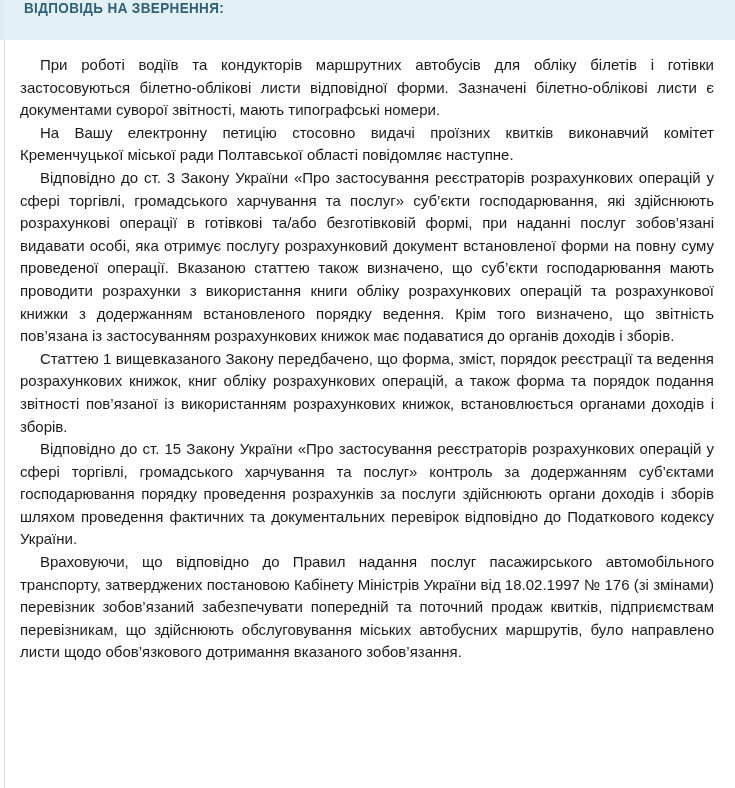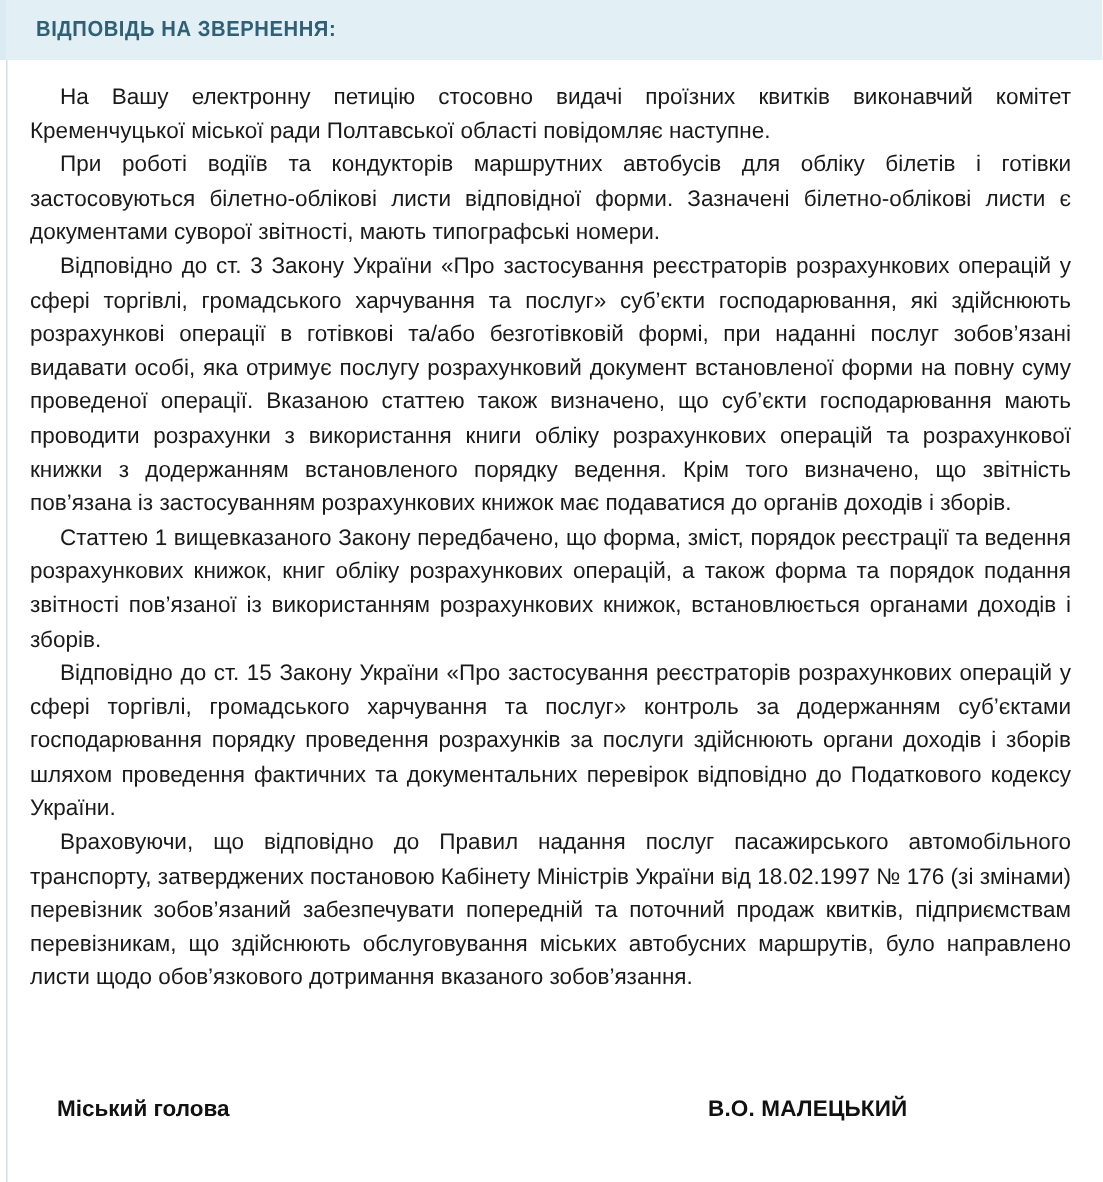--- a/index.html
+++ b/index.html
@@ -35,21 +35,20 @@
   }
 
   
   .answer-header {
     position: relative;
     height: 40px;
     background: #e2eff4;
     border-left: 4px solid #dcebf1;
     box-sizing: border-box;
     display: flex;
-    align-items: center;
   }
   .answer-header-title {
     margin-left: 20px;
     font-family: "Liberation Sans Narrow", "Liberation Sans", sans-serif;
     font-size: 14.5px;
     font-weight: bold;
     letter-spacing: 0.4px;
     color: #2f6076;
     text-transform: uppercase;
     white-space: nowrap;
@@ -109,26 +108,22 @@
 
 <div class="page">
 
   <div class="left-rule"></div>
 
   <div class="answer-header">
     <div class="answer-header-title">ВІДПОВІДЬ НА ЗВЕРНЕННЯ:</div>
   </div>
 
   <div class="letter-body">
+    <p class="letter-paragraph">При роботі водіїв та кондукторів маршрутних автобусів для обліку білетів і готівки застосовуються білетно-облікові листи відповідної форми. Зазначені білетно-облікові листи є документами суворої звітності, мають типографські номери.</p>
     <p class="letter-paragraph">На Вашу електронну петицію стосовно видачі проїзних квитків виконавчий комітет Кременчуцької міської ради Полтавської області повідомляє наступне.</p>
-    <p class="letter-paragraph">При роботі водіїв та кондукторів маршрутних автобусів для обліку білетів і готівки застосовуються білетно-облікові листи відповідної форми. Зазначені білетно-облікові листи є документами суворої звітності, мають типографські номери.</p>
     <p class="letter-paragraph">Відповідно до ст. 3 Закону України «Про застосування реєстраторів розрахункових операцій у сфері торгівлі, громадського харчування та послуг» суб’єкти господарювання, які здійснюють розрахункові операції в готівкові та/або безготівковій формі, при наданні послуг зобов’язані видавати особі, яка отримує послугу розрахунковий документ встановленої форми на повну суму проведеної операції. Вказаною статтею також визначено, що суб’єкти господарювання мають проводити розрахунки з використання книги обліку розрахункових операцій та розрахункової книжки з додержанням встановленого порядку ведення. Крім того визначено, що звітність пов’язана із застосуванням розрахункових книжок має подаватися до органів доходів і зборів.</p>
     <p class="letter-paragraph">Статтею 1 вищевказаного Закону передбачено, що форма, зміст, порядок реєстрації та ведення розрахункових книжок, книг обліку розрахункових операцій, а також форма та порядок подання звітності пов’язаної із використанням розрахункових книжок, встановлюється органами доходів і зборів.</p>
     <p class="letter-paragraph">Відповідно до ст. 15 Закону України «Про застосування реєстраторів розрахункових операцій у сфері торгівлі, громадського харчування та послуг» контроль за додержанням суб’єктами господарювання порядку проведення розрахунків за послуги здійснюють органи доходів і зборів шляхом проведення фактичних та документальних перевірок відповідно до Податкового кодексу України.</p>
     <p class="letter-paragraph">Враховуючи, що відповідно до Правил надання послуг пасажирського автомобільного транспорту, затверджених постановою Кабінету Міністрів України від 18.02.1997 № 176 (зі змінами) перевізник зобов’язаний забезпечувати попередній та поточний продаж квитків, підприємствам перевізникам, що здійснюють обслуговування міських автобусних маршрутів, було направлено листи щодо обов’язкового дотримання вказаного зобов’язання.</p>
   </div>
 
-  <div class="signature-block">
-    <span class="signature-role">Міський голова</span>
-    <span class="signature-name">В.О. МАЛЕЦЬКИЙ</span>
-  </div>
 
 </div>
 
 </body></html>

